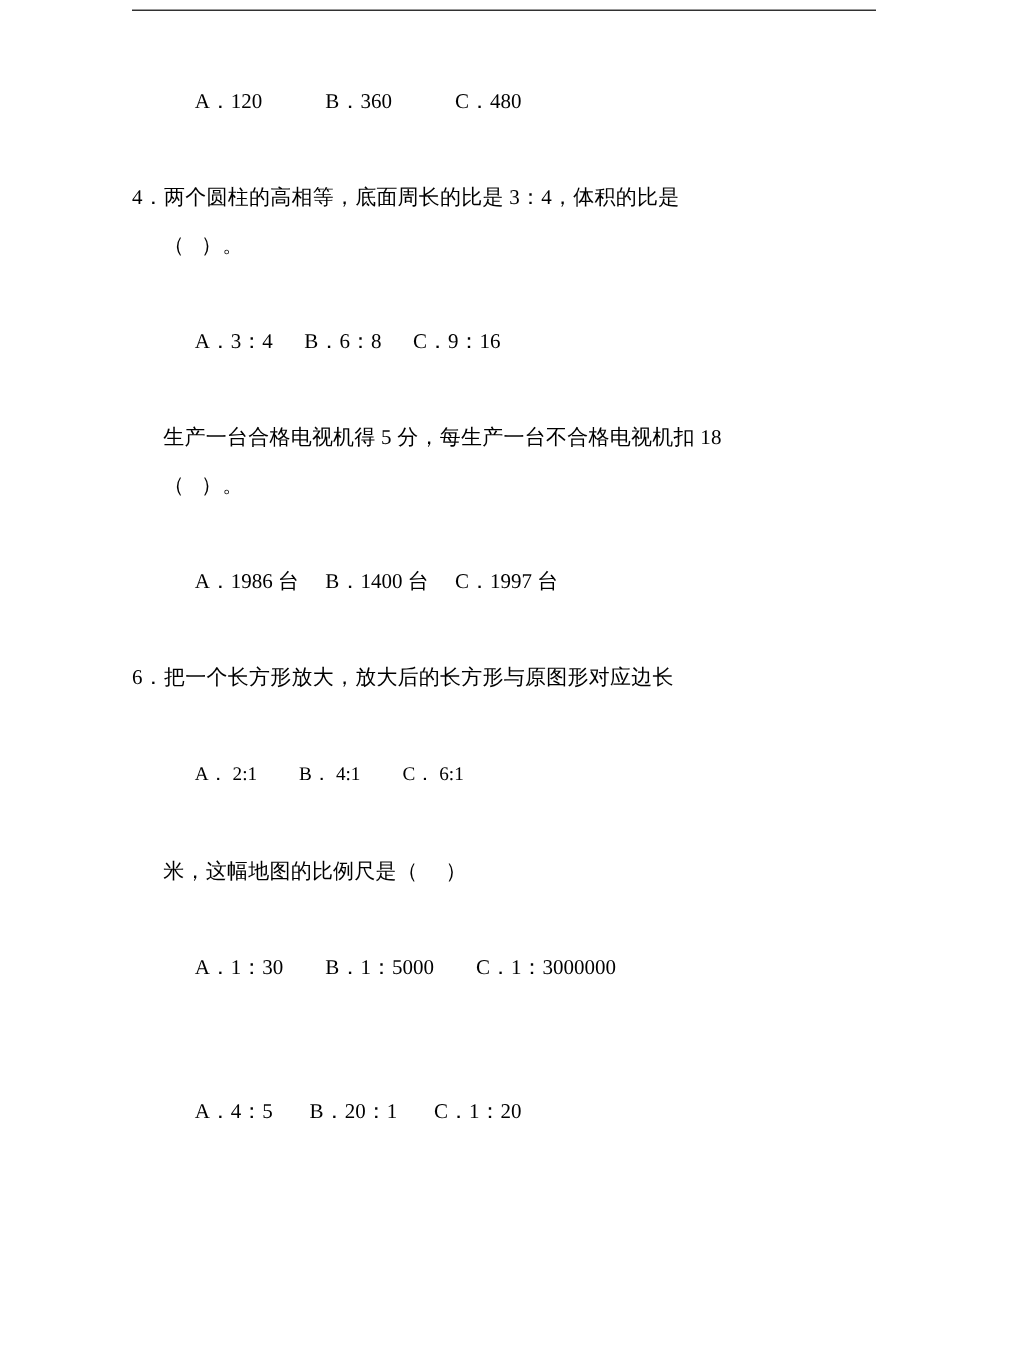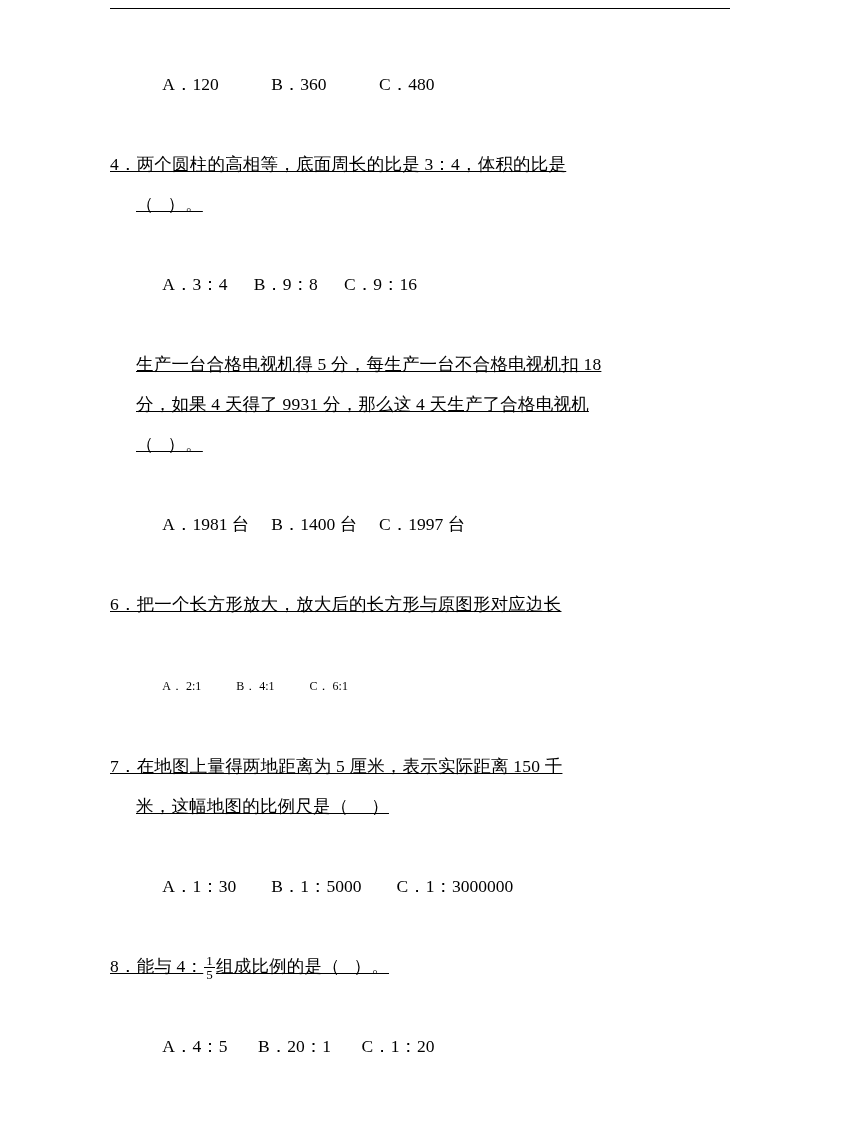--- a/index.html
+++ b/index.html
@@ -35,33 +35,32 @@
     position: absolute;
     left: 110px;
     top: 24px;
     width: 625px;
   }
   .line {
     font-size: 17.5px;
     line-height: 40px;
     white-space: pre;
     letter-spacing: 0.2px;
-    text-decoration: underline;
   }
   .indent {
     display: inline-block;
     width: 26px;
   }
   .opt-row {
     font-size: 17.5px;
     line-height: 40px;
     white-space: pre;
   }
   .small {
-    font-size: 12px;
+    font-size: 16px;
   }
   .frac {
     display: inline-block;
     vertical-align: -0.55em;
     text-align: center;
     font-size: 13px;
     line-height: 1.05;
     margin: 0 1px;
   }
   .frac .num {
@@ -83,44 +82,41 @@
   <div class="content">
 
     <div class="opt-row">
       <span class="indent"></span><span>A．120</span><span>            </span><span>B．360</span><span>            </span><span>C．480</span>
     </div>
 
     <div class="line">4．两个圆柱的高相等，底面周长的比是 3：4，体积的比是</div>
     <div class="line"><span class="indent"></span><span>（   ）。</span></div>
 
     <div class="opt-row">
-      <span class="indent"></span><span>A．3：4</span><span>      </span><span>B．9：8</span><span>      </span><span>C．9：16</span>
+      <span class="indent"></span><span>A．3：4</span><span>      </span><span>B．6：8</span><span>      </span><span>C．9：16</span>
     </div>
 
     <div class="line"><span class="indent"></span><span>生产一台合格电视机得 5 分，每生产一台不合格电视机扣 18</span></div>
-    <div class="line"><span class="indent"></span><span>分，如果 4 天得了 9931 分，那么这 4 天生产了合格电视机</span></div>
     <div class="line"><span class="indent"></span><span>（   ）。</span></div>
 
     <div class="opt-row">
-      <span class="indent"></span><span>A．1981 台</span><span>     </span><span>B．1400 台</span><span>     </span><span>C．1997 台</span>
+      <span class="indent"></span><span>A．1986 台</span><span>     </span><span>B．1400 台</span><span>     </span><span>C．1997 台</span>
     </div>
 
     <div class="line">6．把一个长方形放大，放大后的长方形与原图形对应边长</div>
 
     <div class="opt-row">
       <span class="indent"></span><span class="small">A． 2:1</span><span>        </span><span class="small">B． 4:1</span><span>        </span><span class="small">C． 6:1</span>
     </div>
 
-    <div class="line">7．在地图上量得两地距离为 5 厘米，表示实际距离 150 千</div>
     <div class="line"><span class="indent"></span><span>米，这幅地图的比例尺是（     ）</span></div>
 
     <div class="opt-row">
       <span class="indent"></span><span>A．1：30</span><span>        </span><span>B．1：5000</span><span>        </span><span>C．1：3000000</span>
     </div>
 
-    <div class="line"><span>8．能与 4：</span><span class="frac"><span class="num">1</span><span class="den">5</span></span><span>组成比例的是（   ）。</span></div>
 
     <div class="opt-row">
       <span class="indent"></span><span>A．4：5</span><span>       </span><span>B．20：1</span><span>       </span><span>C．1：20</span>
     </div>
 
   </div>
 </div>
 
 </body></html>

